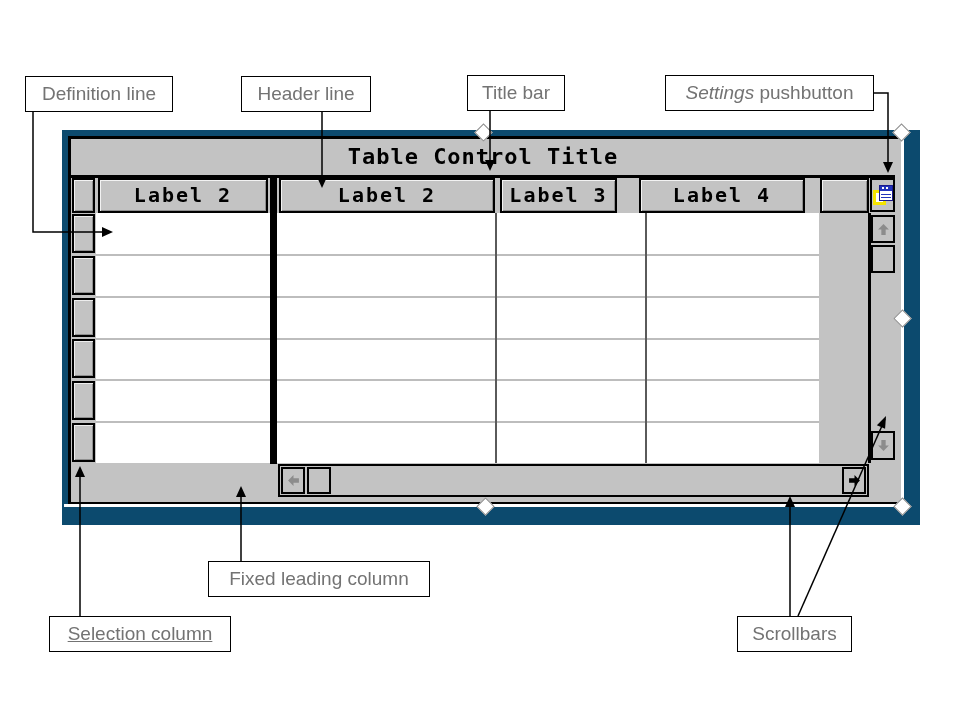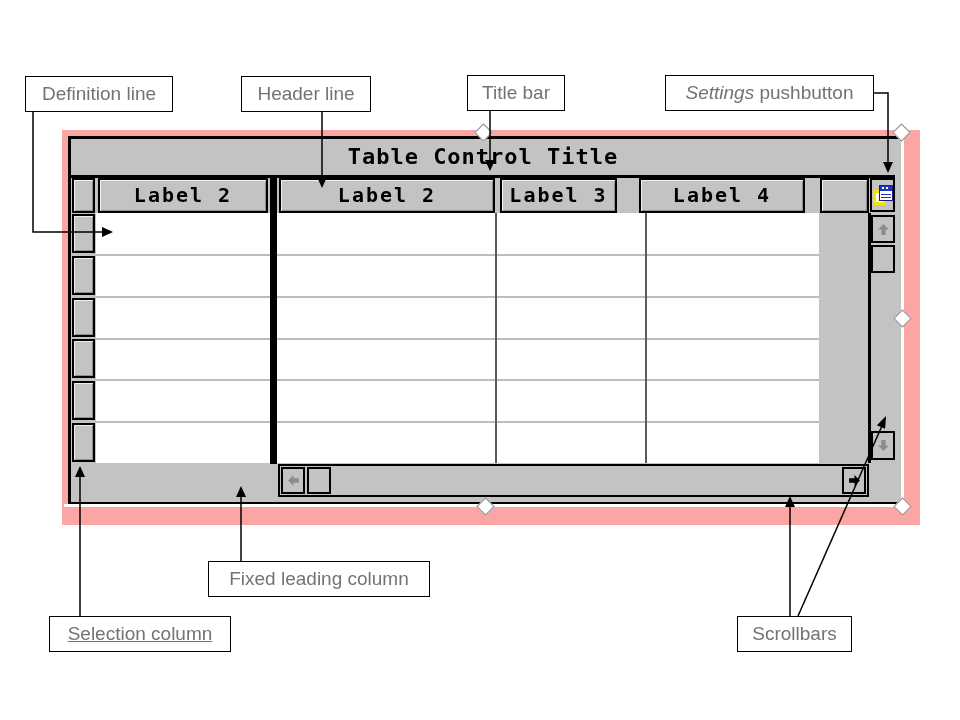--- a/index.html
+++ b/index.html
@@ -12,21 +12,21 @@
   .co-head{left:241px;top:76px;width:130px;}
   .co-title{left:447px;top:75px;width:98px;margin-left:20px;}
   .co-settings{left:665px;top:75px;width:209px;}
   .co-fixed{left:208px;top:561px;width:222px;}
   .co-selection{left:49px;top:616px;width:182px;text-decoration:underline;}
   .co-scroll{left:737px;top:616px;width:115px;}
   .it{font-style:italic;}
   
   .connectors{position:absolute;left:0;top:0;width:960px;height:720px;pointer-events:none;z-index:30;}
   
-  .screenshot{position:absolute;left:62px;top:130px;width:858px;height:395px;background:#fca5a5;z-index:5;}
+  .screenshot{position:absolute;left:62px;top:130px;width:858px;height:395px;background:#0c4a6e;z-index:5;}
   .tc{position:absolute;left:6px;top:6px;width:830px;height:363px;box-sizing:content-box;
       border:3px solid #000;background:#c3c3c3;}
   .tc *{box-sizing:border-box;}
   .abs{position:absolute;}
   .tc-titlebar{left:0;top:0;width:824px;height:39px;border-bottom:3px solid #000;background:#c3c3c3;
       text-align:center;line-height:35px;font-family:"DejaVu Sans Mono", monospace;font-weight:bold;
       font-size:22px;letter-spacing:1px;color:#000;}
   .hcell{top:39px;height:35px;background:#c3c3c3;border:2px solid #000;
       box-shadow:inset 1px 1px 0 #f2f2f2, inset -1px -1px 0 #8f8f8f;
       text-align:center;line-height:30px;font-family:"DejaVu Sans Mono", monospace;font-weight:bold;

